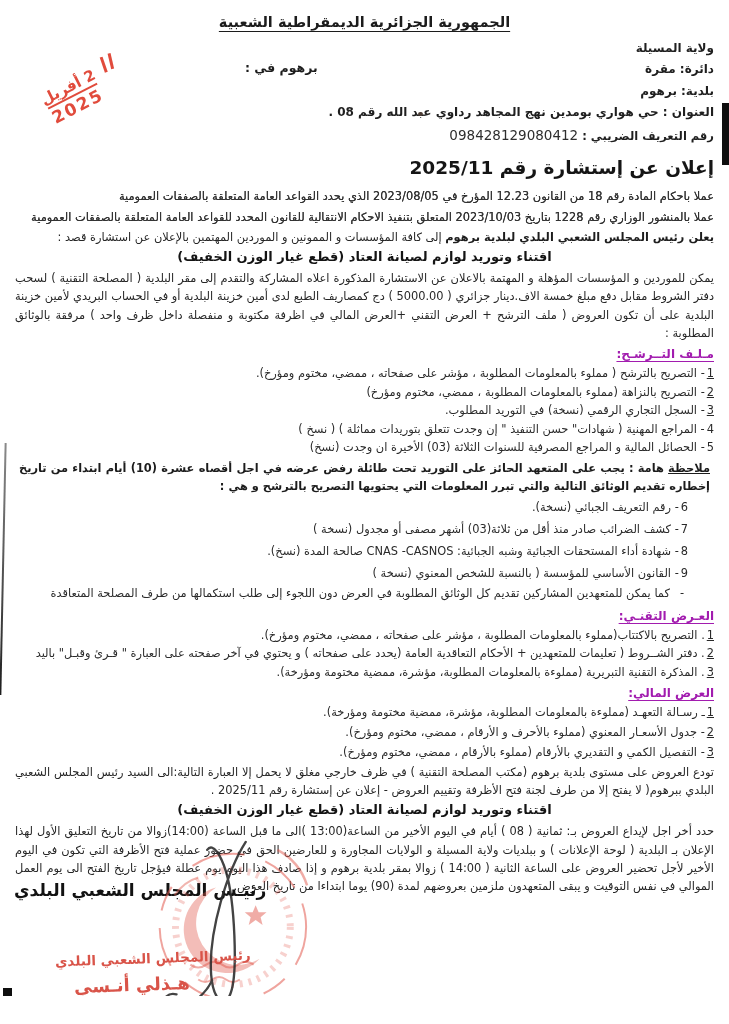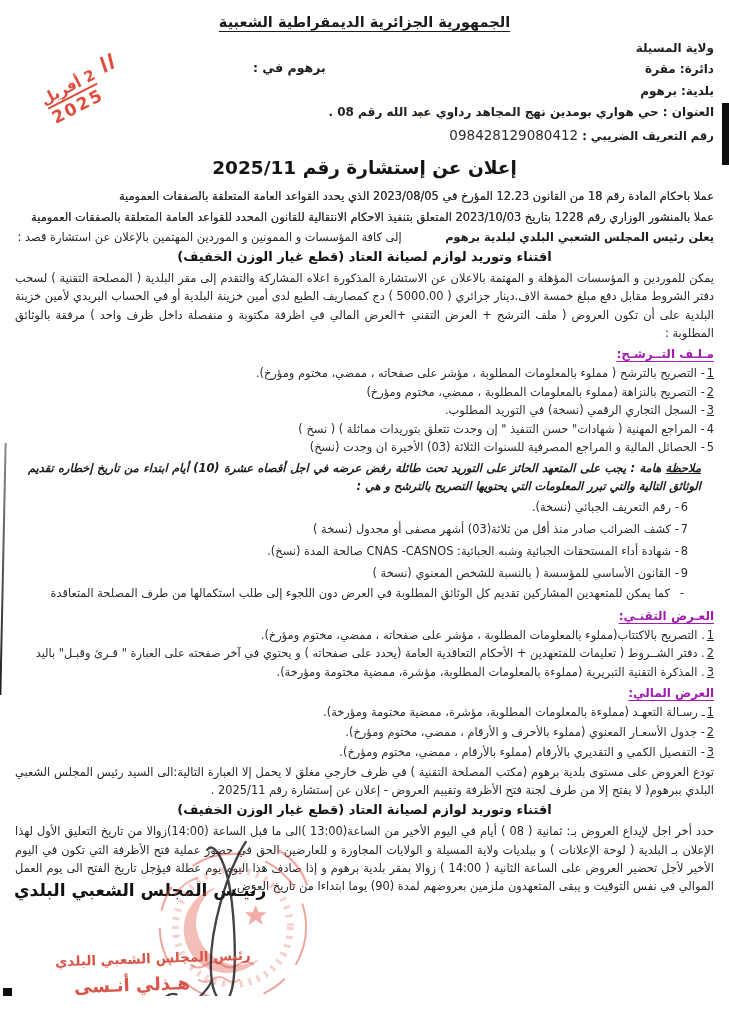--- a/index.html
+++ b/index.html
@@ -18,57 +18,57 @@
     text-align:center;font-size:14.5px;font-weight:bold;color:#1c1c1c;
     text-decoration:underline;text-underline-offset:4px;
     margin:4px 0 8px 0;
   }
   .info-block{font-size:12px;font-weight:bold;line-height:1.78;color:#1f1f1f;}
   .info-line{white-space:nowrap;}
   .tax-line{font-size:11.5px;font-weight:bold;}
   .tax-number{font-weight:normal;font-size:13.5px;color:#2e2e2e;letter-spacing:.5px;}
 
   .place-date{
-    position:absolute;left:253px;top:60px;
+    position:absolute;left:245px;top:60px;
     font-size:12.5px;font-weight:bold;color:#1d1d1d;white-space:nowrap;
   }
   .hand-date{
     position:absolute;left:44px;top:78px;
     transform:rotate(-27deg);
     color:#e14b3c;text-align:center;font-weight:bold;line-height:1.15;
     white-space:nowrap;
   }
   .hand-date .l1{font-size:15px;display:block;letter-spacing:1px;}
   .hand-date .l2{font-size:17px;display:inline-block;border-top:2px solid #e14b3c;padding-top:1px;letter-spacing:2px;}
   .hand-date .stroke{position:absolute;right:-14px;top:-4px;width:2.5px;height:16px;background:#e14b3c;transform:rotate(8deg);}
   .hand-date .stroke2{right:-22px;transform:rotate(14deg);}
 
   .main-title{
-    text-align:center;font-size:18.5px;font-weight:bold;color:#151515;
+    font-size:18.5px;font-weight:bold;color:#151515;
     margin:10px 0 9px 0;letter-spacing:.2px;
   }
 
   p{margin:0 0 2px 0;font-size:11.4px;line-height:1.6;text-align:justify;text-align-last:right;}
   .semi{text-shadow:0 0 .4px currentColor;color:#333;}
-  .b{font-weight:bold;color:#1d1d1d;margin-left:40px;}
+  .b{font-weight:bold;color:#1d1d1d;}
   .object-line{text-align:center;text-align-last:center;font-weight:bold;font-size:13px;color:#141414;margin:3px 0 5px 0;}
 
   .sec-head{
     font-size:12px;font-weight:bold;color:#a21caf;
     text-decoration:underline;text-underline-offset:3px;
     margin:5px 0 3px 0;
   }
   .item{font-size:11.4px;line-height:1.62;color:#2a2a2a;}
   .item .num{display:inline-block;margin-left:2px;}
   .item .num.u{text-decoration:underline;}
   .comp .item{padding-right:26px;line-height:1.9;}
   .fin .item{line-height:1.75;}
   .dash-note{padding-right:30px;font-size:11.4px;line-height:1.7;color:#2a2a2a;}
   .dash-note::before{content:"-";margin-left:10px;}
-  .note{font-weight:bold;color:#1c1c1c;line-height:1.62;margin:2px 13px;font-style:italic;}
+  .note{font-weight:bold;color:#1c1c1c;line-height:1.62;margin:2px 4px;}
   .note .nlabel{text-decoration:underline;}
 
   
   .sig-title{
     position:absolute;left:14px;top:880px;
     font-size:17px;font-weight:bold;color:#121212;white-space:nowrap;
   }
   .stamp-svg{position:absolute;left:128px;top:836px;width:190px;height:188px;}
   .stamp-line1{
     position:absolute;left:55px;top:950px;

